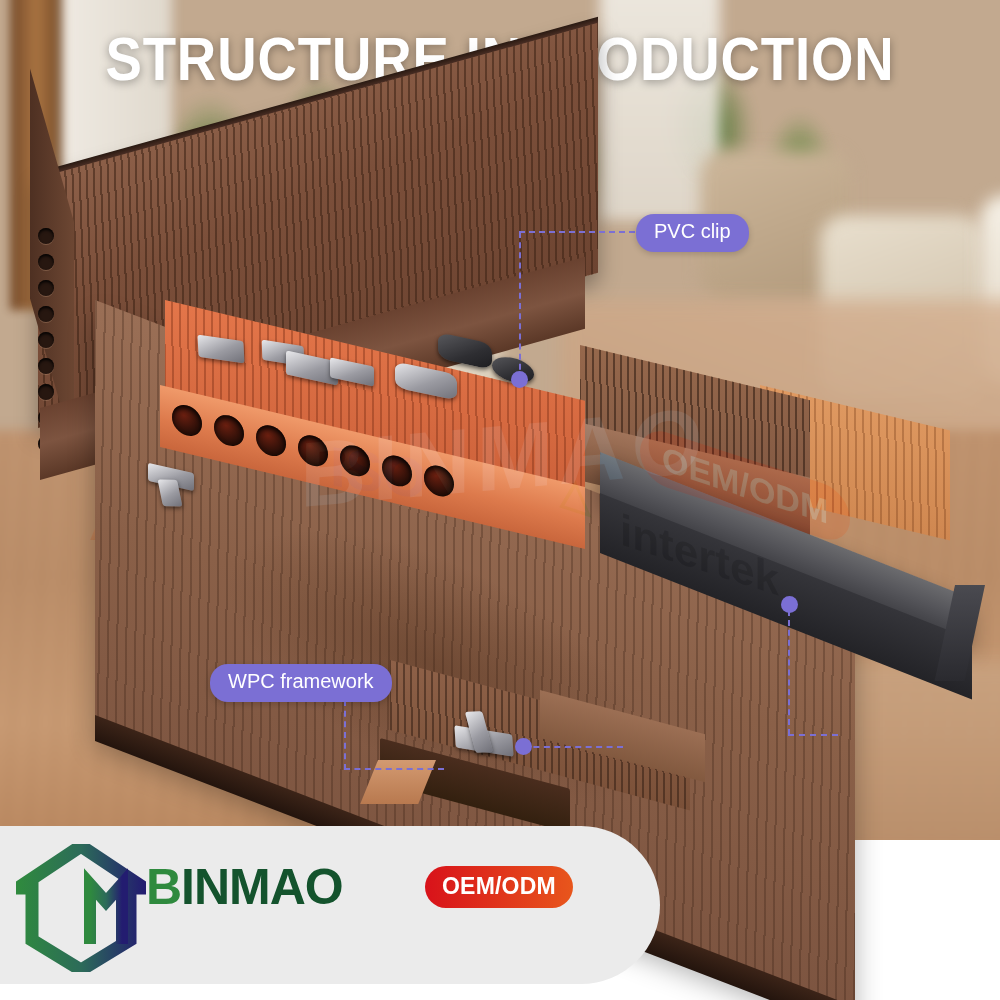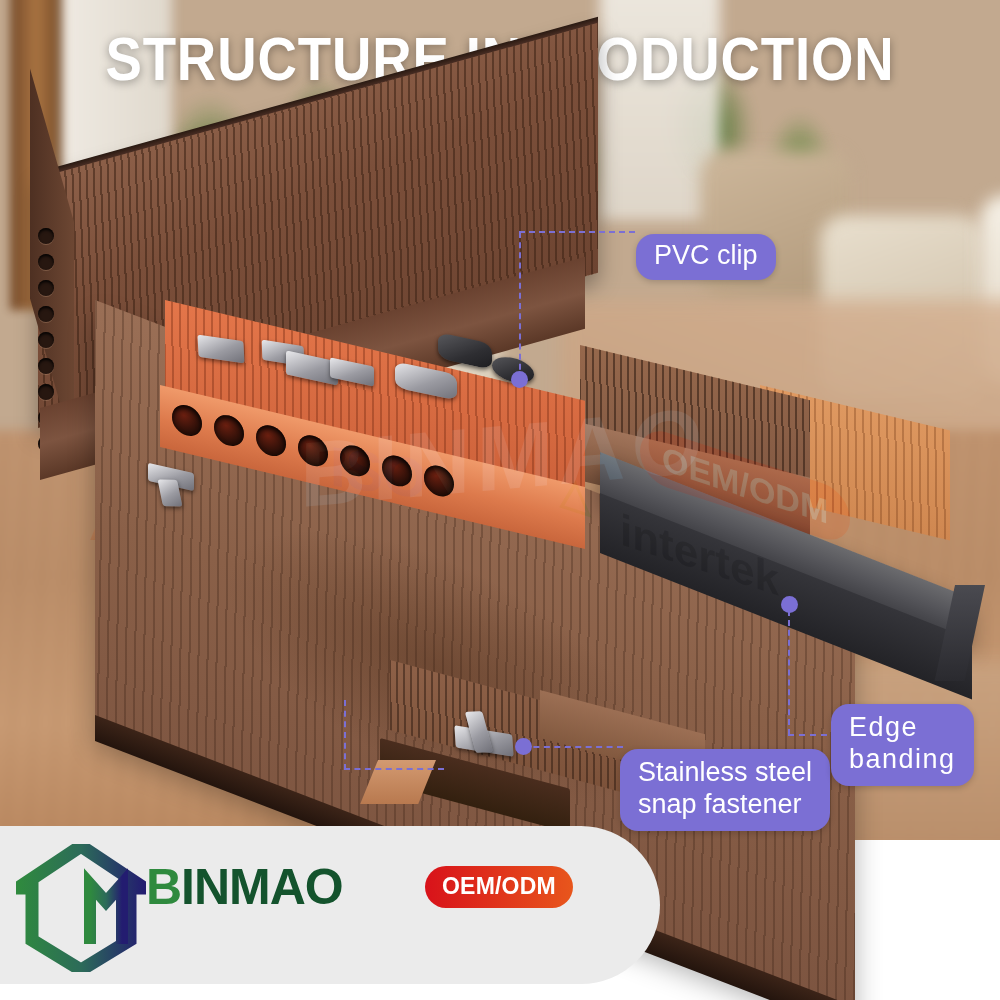--- a/index.html
+++ b/index.html
@@ -231,23 +231,23 @@
         color:#f0f0f0; mix-blend-mode:soft-light; white-space:nowrap; }
   .wm-b   { left:300px; top:405px; font-size:92px; color:#9fd2ef; letter-spacing:6px; transform:skewY(-5deg); opacity:.34; }
   .wm-oem { left:640px; top:458px; font-size:34px; color:#fff; background:#e63c20;
             padding:8px 22px; border-radius:30px; transform:skewY(18deg); opacity:.34; }
   .wm-itk { left:620px; top:530px; font-size:44px; color:#2e2e2e; transform:skewY(18deg); opacity:.30; }
   .wm-fsc { left:560px; top:470px; font-size:40px; color:#2f7d32; transform:skewY(18deg); opacity:.30; }
   .wm-iso { left:330px; top:440px; font-size:56px; color:#2f6fb5; transform:skewY(8deg); opacity:.28; }
 
   
   .pill { position:absolute; background:#7b6fd4; color:#fff; border-radius:18px;
-          padding:6px 18px 8px; font-size:27px; line-height:1.18; font-weight:400;
+          padding:6px 18px 8px; font-size:20px; line-height:1.18; font-weight:400;
           white-space:pre-line; box-shadow:0 2px 6px rgba(0,0,0,.18);
-          font-family:"Liberation Sans", sans-serif;margin-top:20px; }
+          font-family:"Liberation Sans", sans-serif; }
   .lead   { position:absolute; border-color:#7b6fd4; }
   .lead.h { border-top:2px dashed #7b6fd4; }
   .lead.v { border-left:2px dashed #7b6fd4; }
   .dot    { position:absolute; width:17px; height:17px; border-radius:50%;
             background:#7b6fd4; }
 
   
   .footer { position:absolute; left:-30px; top:826px; width:690px; height:158px;
             background:#ebebeb; border-radius:0 92px 92px 0; }
   .logo-mark { position:absolute; left:46px; top:18px; width:130px; height:128px; }
@@ -367,26 +367,23 @@
     <div class="lead h" style="left:523px; top:746px; width:100px;"></div>
     <div class="dot" style="left:515px; top:738px;"></div>
 
     <div class="lead v" style="left:788px; top:610px; height:125px;"></div>
     <div class="lead h" style="left:788px; top:734px; width:50px;"></div>
     <div class="dot" style="left:781px; top:596px;"></div>
   </div>
 
   <div class="pill" style="left:636px; top:214px;">PVC clip</div>
 
-
-  <div class="pill" style="left:620px; top:729px; padding:8px 18px 10px;">Stainless steel
-snap fastener</div>
-
-  <div class="pill" style="left:831px; top:684px; padding:8px 18px 10px; letter-spacing:1.5px;">Edge
-banding</div>
+  <div class="pill" style="left:210px; top:664px;">WPC framework</div>
+
+
 
   <div class="footer">
 
     <svg class="logo-mark" viewBox="0 0 130 128">
       <defs>
         <linearGradient id="gmark" x1="0" y1="0" x2="1" y2="0">
           <stop offset="0" stop-color="#2f8a3e"></stop>
           <stop offset="0.5" stop-color="#2c6b59"></stop>
           <stop offset="1" stop-color="#231c70"></stop>
         </linearGradient>

